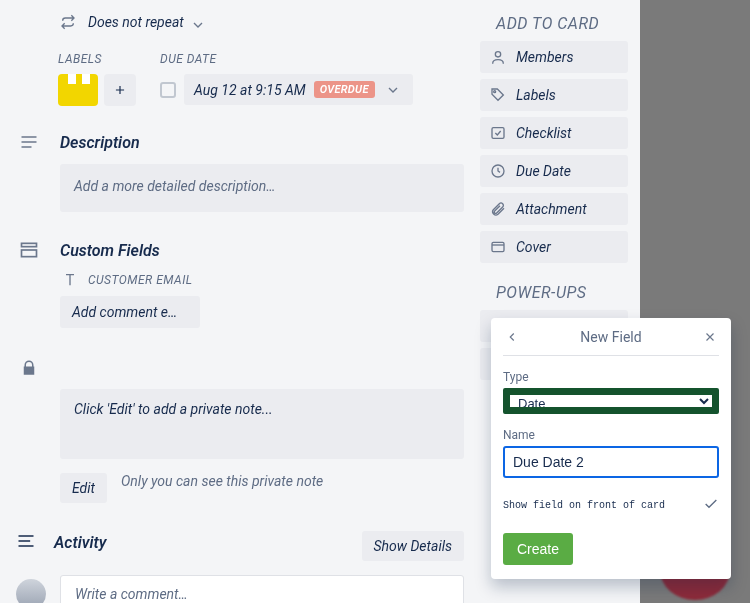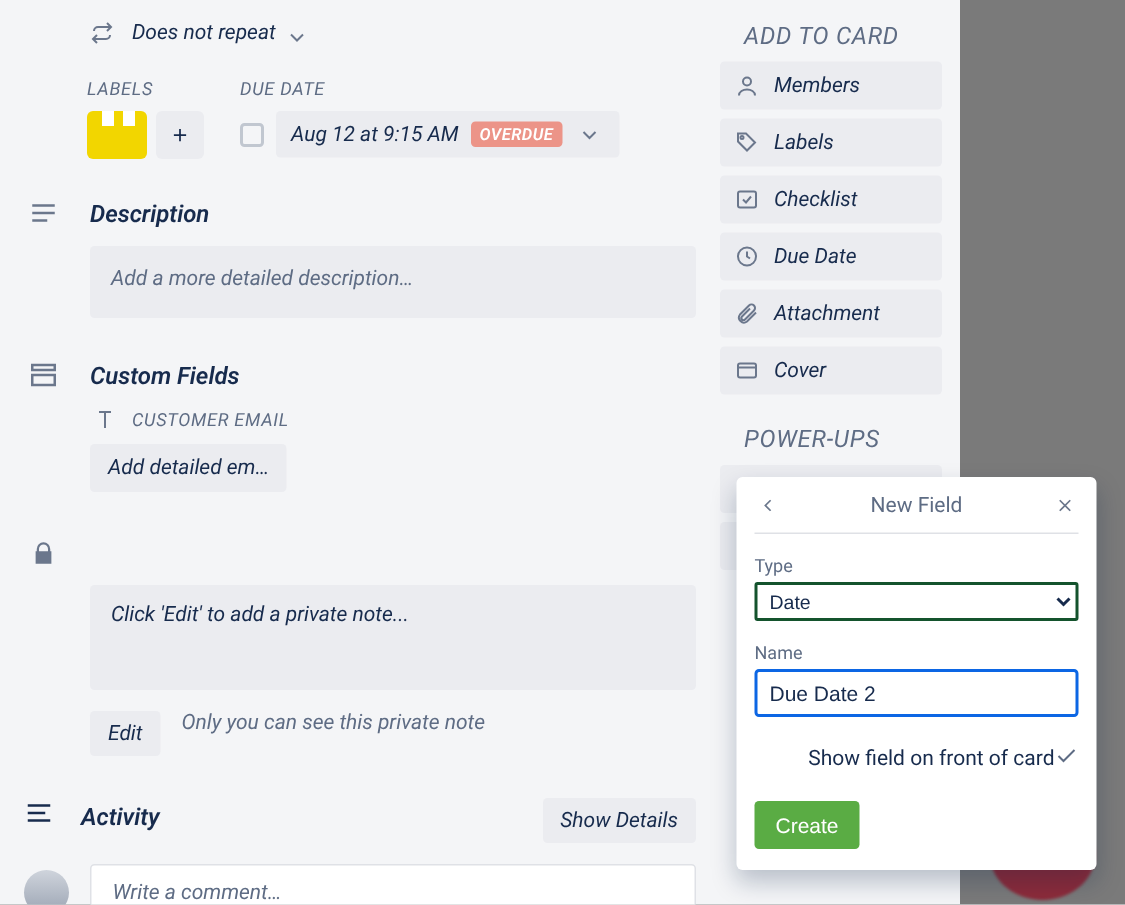--- a/index.html
+++ b/index.html
@@ -112,23 +112,23 @@
     box-shadow:var(--popover-shadow);
     padding:0 12px 14px 12px;
     z-index:20;
   }
   .pop-head{position:relative;height:38px;border-bottom:1px solid var(--border);display:flex;align-items:center;justify-content:center;}
   .pop-title{font-size:14px;color:var(--muted);}
   .pop-back,.pop-close{position:absolute;top:0;height:38px;width:26px;display:flex;align-items:center;justify-content:center;color:var(--muted2);}
   .pop-back{left:-4px;}
   .pop-close{right:-4px;}
   .pop-label{font-size:12px;color:var(--muted);margin-top:14px;margin-bottom:4px;display:block;}
-  .pop-select{width:100%;height:26px;border:2px solid #14532d;border-radius:2px;background:#fff;font-size:13px;padding:0 4px;color:var(--ink);}
+  .pop-select{width:100%;height:26px;border:7px solid #14532d;border-radius:2px;background:#fff;font-size:13px;padding:0 4px;color:var(--ink);}
   .pop-input{width:100%;height:32px;border:2px solid var(--link);border-radius:3px;background:#fff;font-size:14px;padding:0 8px;color:var(--ink);}
-  .show-front{display:flex;align-items:center;justify-content:flex-end;margin-top:18px;color:var(--ink);font-size:14px;}
+  .show-front{display:flex;align-items:center;justify-content:space-between;margin-top:18px;color:var(--ink);font-size:10px;font-family:Liberation Mono, monospace;}
   .check-mark{color:var(--muted);}
   .create-btn{margin-top:18px;background:var(--green);color:#fff;border:none;border-radius:3px;padding:8px 14px;font-size:14px;font-weight:400;}
   .deco-blob{position:absolute;width:70px;height:100px;border-radius:40% 50% 45% 55%;filter:blur(1px);}  
   .blob2{right:20px;top:540px;background:#8c2b3a;width:70px;height:60px;border-radius:50%;}
 </style>
 </head>
 <body>
 
 <div class="card">
 
@@ -205,21 +205,21 @@
       </div>
       <div class="section-body">
         <div class="cf-sub">
           <span class="icon">
             <svg viewBox="0 0 24 24">
                 <path d="M6 4h12M12 4v16"></path>
               </svg>
           </span>
           <span>CUSTOMER EMAIL</span>
         </div>
-        <span class="cf-chip">Add detailed em…</span>
+        <span class="cf-chip">Add comment em…</span>
       </div>
     </div>
 
     <div class="section">
       <div class="section-head">
         <span class="lefticon">
           <svg viewBox="0 0 24 24" width="18" height="18" fill="currentColor">
               <path d="M6 10V8a6 6 0 1 1 12 0v2h1v11H5V10h1zm2 0h8V8a4 4 0 1 0-8 0v2z"></path>
             </svg>
         </span>

